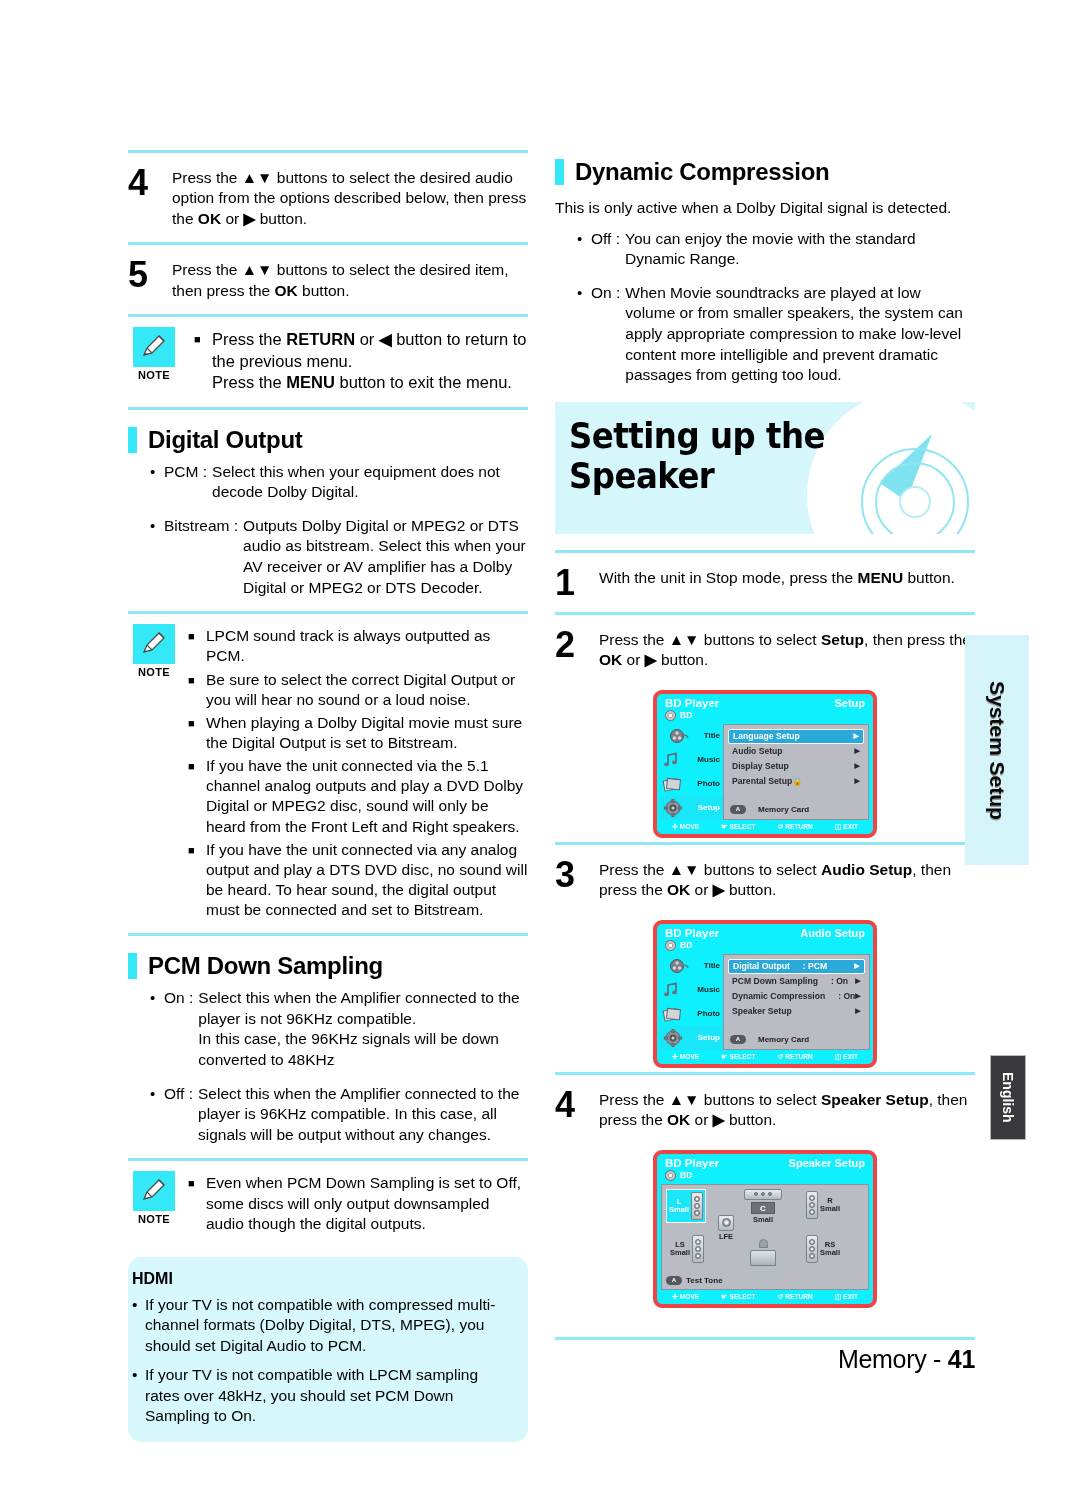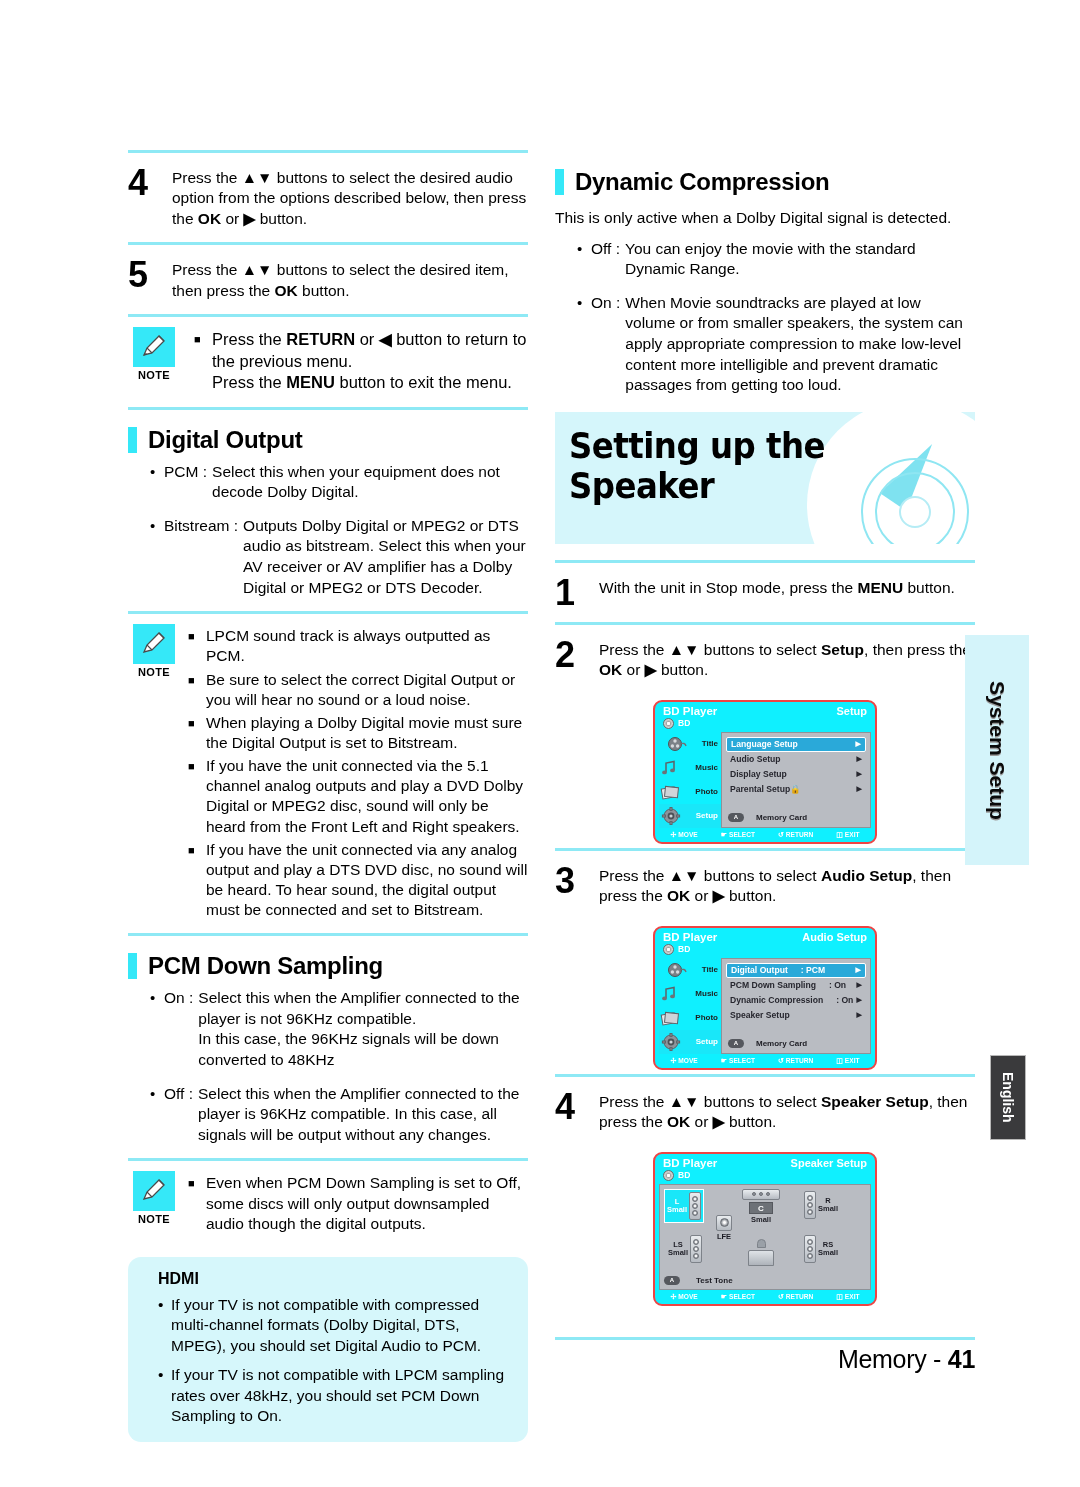--- a/index.html
+++ b/index.html
@@ -10,21 +10,21 @@
     font-family:"Liberation Sans", sans-serif;
     color:#000;
     position:relative;
     overflow:hidden;
   }
 
   .page { position:absolute; inset:0; }
 
   
   .col-left  { position:absolute; left:128px; top:150px; width:400px; }
-  .col-right { position:absolute; left:555px; top:168px; width:420px; }
+  .col-right { position:absolute; left:555px; top:158px; width:420px; }
 
   
   .rule { height:3px; background:#8ee9f5; width:100%; }
 
   
   .step { display:flex; align-items:flex-start; padding:11px 0 13px 0; }
   .step-num {
     font-size:36px; font-weight:bold; line-height:0.92;
     width:44px; flex:0 0 44px; text-align:left; letter-spacing:-1px;
     margin-top:2px;
@@ -58,21 +58,21 @@
   
   .deflist { padding-left:22px; }
   .defitem { display:flex; font-size:15.5px; line-height:1.33; margin-bottom:13px; }
   .defitem .dot { flex:0 0 14px; font-size:15px; }
   .defitem .term { flex:0 0 auto; white-space:nowrap; padding-right:5px; }
   .defitem .desc { flex:1; }
 
   
   .hdmi-box {
     background:#d6f7fb; border-radius:13px;
-    padding:13px 18px 15px 30px; margin-top:10px;
+    padding:13px 18px 15px 4px; margin-top:10px;
   }
   .hdmi-title { font-size:16px; font-weight:bold; margin-bottom:7px; }
   .hdmi-item { display:flex; font-size:15.5px; line-height:1.32; margin-bottom:9px; }
   .hdmi-item:last-child { margin-bottom:0; }
   .hdmi-item .dot { flex:0 0 13px; }
 
   
   .banner {
     position:relative; background:#d5f6fb; height:132px; margin-top:16px;
     overflow:hidden;
@@ -105,21 +105,21 @@
     border-left:16px solid transparent;
     border-right:16px solid transparent;
     border-bottom:70px solid #7fe2f0;
     transform:rotate(34deg); transform-origin:bottom center;
   }
 
   
   .osd-wrap { display:flex; justify-content:center; padding:6px 0 4px 0; }
   .osd {
     width:224px; background:#0ff0ff;
-    border:2px solid #ef4444; border-radius:9px;
+    border:4px solid #ef4444; border-radius:9px;
     font-family:"Liberation Sans", sans-serif;
     overflow:hidden;
     position:relative;
   }
   .osd-titlebar {
     display:flex; justify-content:space-between; align-items:center;
     padding:3px 8px 1px 8px;
   }
   .osd-titlebar .left { font-size:11.5px; font-weight:bold; color:#ffffff; }
   .osd-titlebar .right { font-size:11px; font-weight:bold; color:#ffffff; }
@@ -205,21 +205,21 @@
   .spk-lfe {
     width:16px; height:16px; background:linear-gradient(#e9ecef,#b6bbc2);
     border:1px solid #7d8289; border-radius:2px;
     display:flex; align-items:center; justify-content:center;
   }
   .spk-lfe i { width:9px; height:9px; border-radius:50%;
     background:radial-gradient(circle,#fff 18%,#7d8289 72%); border:1px solid #6d7177; }
   .spk-subtop { width:9px; height:9px; border-radius:50% 50% 0 0; background:#9aa0a7; border:1px solid #7d8289; }
   .spk-subbody { width:26px; height:16px; background:linear-gradient(#dfe3e7,#aeb3ba);
     border:1px solid #7d8289; border-radius:2px 2px 0 0; }
-  .spk-testtone { display:flex; align-items:center; gap:16px; padding-top:3px; }
+  .spk-testtone { display:flex; align-items:center; gap:4px; padding-top:3px; }
 
   
   .tab-system {
     position:absolute; left:965px; top:635px; width:64px; height:230px;
     background:#d4f4fa;
     display:flex; align-items:center; justify-content:center;
   }
   .tab-system span {
     writing-mode:vertical-rl; font-size:21px; font-weight:bold;
     letter-spacing:0px; color:#0a0a0a;

